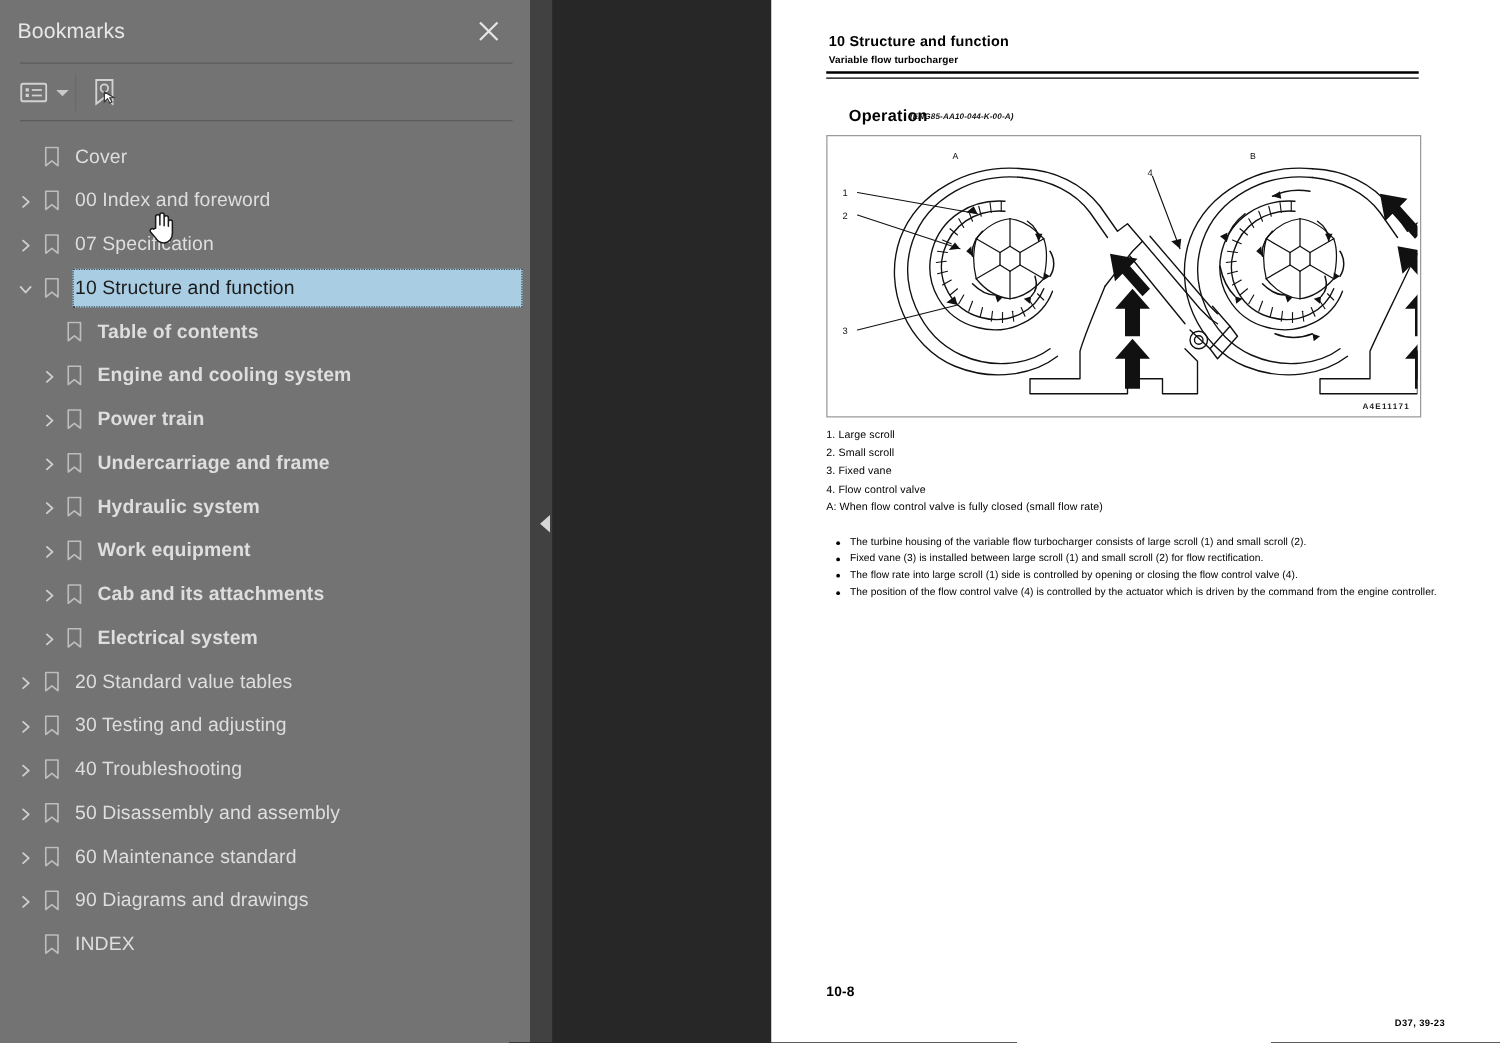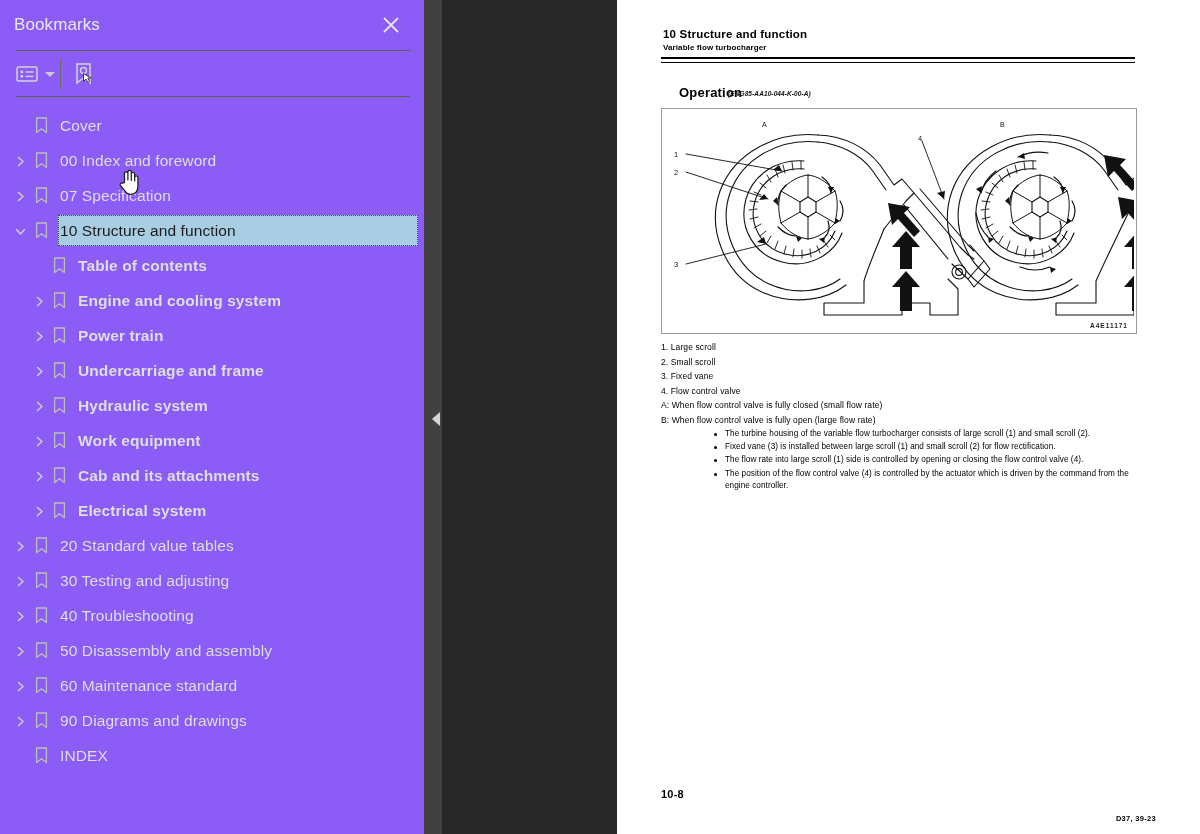--- a/index.html
+++ b/index.html
@@ -7,21 +7,21 @@
     width:1200px;height:834px;overflow:hidden;
     background:#262626;
     font-family:"Liberation Sans", sans-serif;
     -webkit-font-smoothing:antialiased;
   }
   .app{position:relative;width:1200px;height:834px;}
 
   
   .sidebar{
     position:absolute;left:0;top:0;width:424px;height:834px;
-    background:#8b5cf6;
+    background:#737373;
     box-sizing:border-box;
   }
   .sb-header{
     position:relative;height:50px;
   }
   .sb-title{
     position:absolute;left:14px;top:15px;
     font-size:17px;color:#e8e8e8;letter-spacing:.1px;
   }
   .sb-close{
@@ -137,21 +137,21 @@
 
   .legend{
     position:absolute;left:44px;top:340px;width:474px;
   }
   .legend div{font-size:8.5px;line-height:14.6px;letter-spacing:.1px;}
 
   .bullets{
     position:absolute;left:44px;top:428px;width:494px;
   }
   .bullets li{
-    font-size:8.2px;line-height:12.6px;letter-spacing:.05px;margin-bottom:.6px;margin-left:45px;
+    font-size:8.2px;line-height:12.6px;letter-spacing:.05px;margin-bottom:.6px;
   }
   .bullets ul{margin:0;padding-left:19px;list-style:none;}
   .bullets li{position:relative;}
   .bullets li:before{
     content:"";position:absolute;left:-11px;top:5px;width:3px;height:3px;border-radius:50%;background:#000;
   }
 
   .pg-foot-left{
     position:absolute;left:44px;top:788px;font-size:11px;font-weight:bold;letter-spacing:.2px;
   }
@@ -669,21 +669,20 @@
       </svg>
       <div class="fig-code">A4E11171</div>
     </div>
 
     <div class="legend" id="legend">
         <div>1. Large scroll</div>
         <div>2. Small scroll</div>
         <div>3. Fixed vane</div>
         <div>4. Flow control valve</div>
         <div>A: When flow control valve is fully closed (small flow rate)</div>
-        <div>B: When flow control valve is fully open (large flow rate)</div>
       </div>
 
     <div class="bullets">
       <ul id="bullets">
           <li>The turbine housing of the variable flow turbocharger consists of large scroll (1) and small scroll (2).</li>
           <li>Fixed vane (3) is installed between large scroll (1) and small scroll (2) for flow rectification.</li>
           <li>The flow rate into large scroll (1) side is controlled by opening or closing the flow control valve (4).</li>
           <li>The position of the flow control valve (4) is controlled by the actuator which is driven by the command from the engine controller.</li>
         </ul>
     </div>

